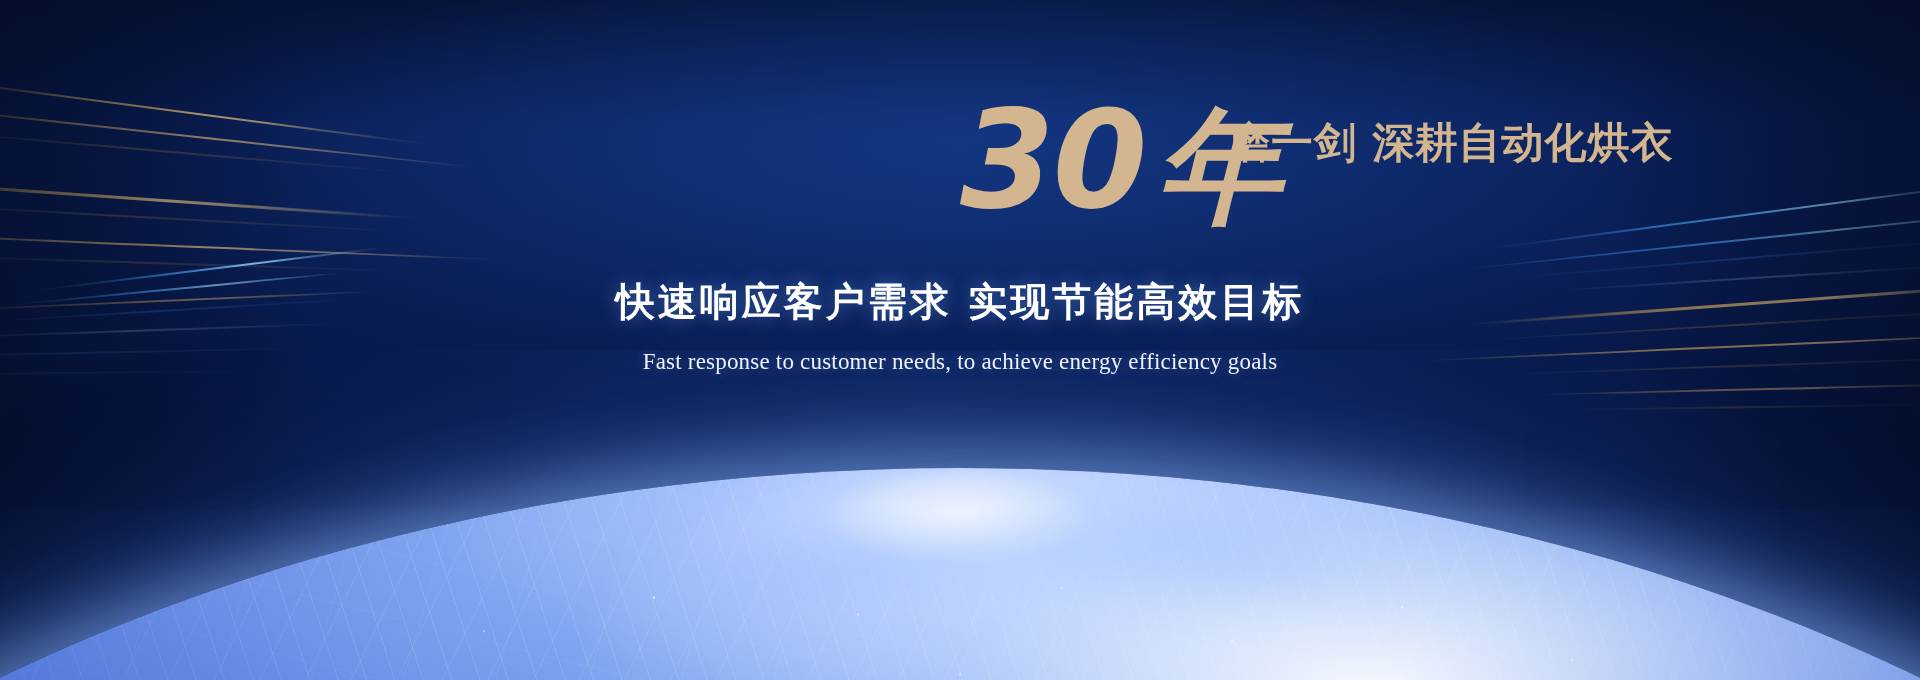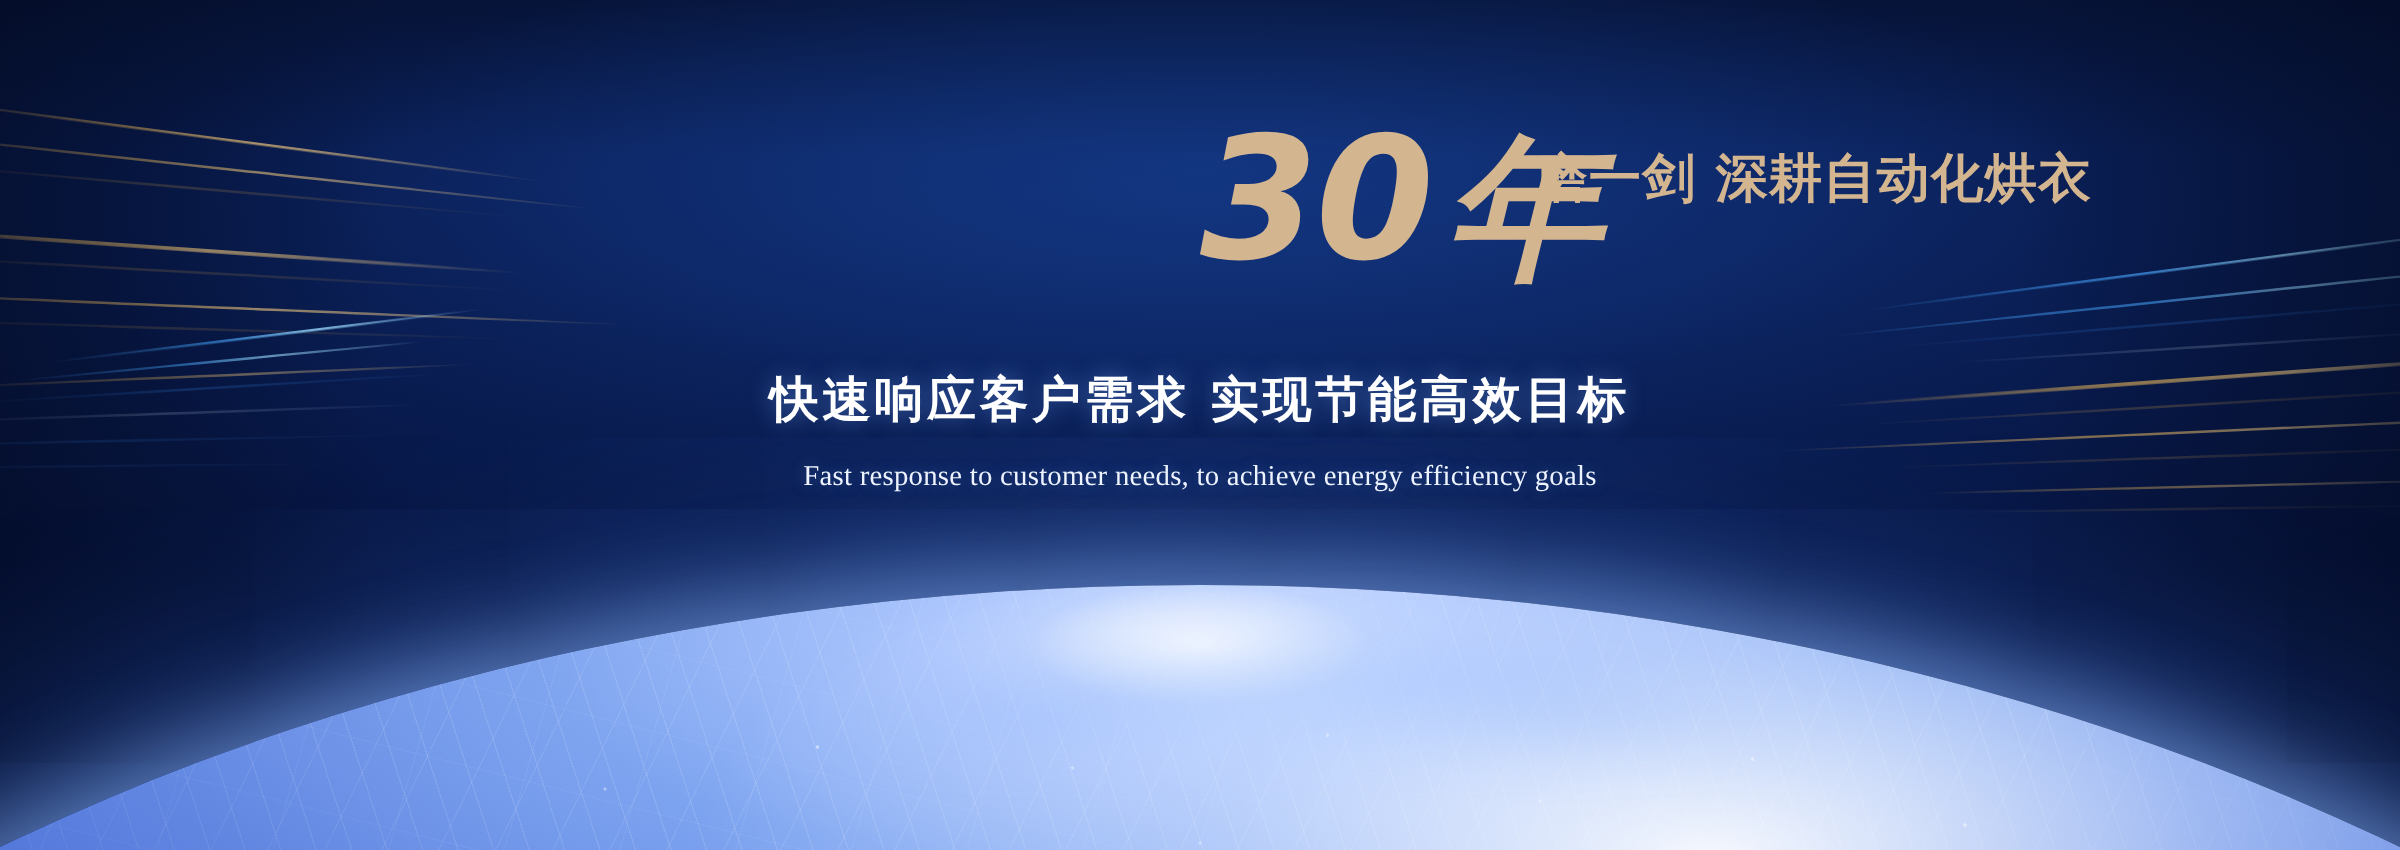--- a/index.html
+++ b/index.html
@@ -158,21 +158,21 @@
     font-size:42px;
     font-weight:bold;
     color:#d3b590;
     letter-spacing:1px;
     line-height:66px;
     white-space:nowrap;
   }
   .gold-line.second { margin-top:24px; }
 
   .white-line {
-    margin-top:24px;
+    margin-top:6px;
     font-family:"DejaVu Sans","Liberation Sans",sans-serif;
     font-size:39px;
     font-weight:bold;
     color:#ffffff;
     letter-spacing:3px;
     line-height:1.25;
     text-shadow:0 0 18px rgba(120,170,255,.45);
   }
   .en-line {
     margin-top:22px;

